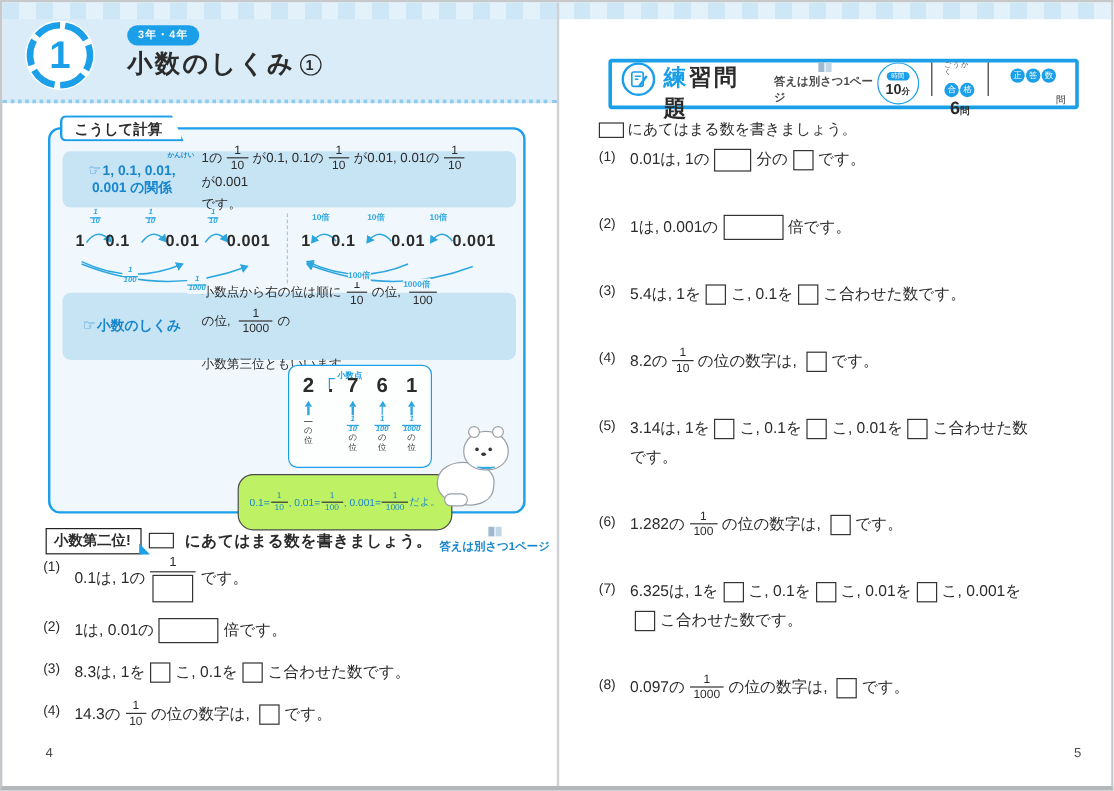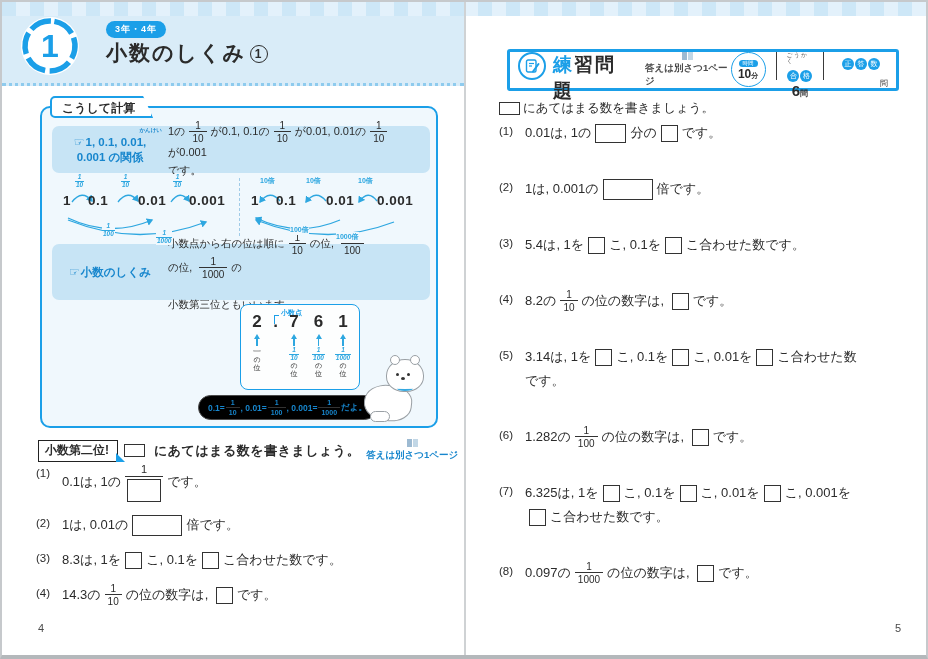--- a/index.html
+++ b/index.html
@@ -64,21 +64,21 @@
   .uarrow{width:0; height:0; border-left:3px solid transparent; border-right:3px solid transparent;
          border-bottom:5px solid var(--diag); margin-top:3px;}
   .astem{width:1.5px; height:7px; background:var(--diag);}
   .vlabel{display:flex; flex-direction:column; align-items:center; font-size:7px; line-height:1.15; margin-top:1px;}
   .vlabel .head{font-size:8px;}
   .dp-label{position:absolute; top:3px; left:40px; font-size:7px; color:var(--accent); font-weight:bold;}
   .dp-line{position:absolute; top:10px; left:33px; width:5px; height:9px;
          border-left:1px solid var(--accent); border-top:1px solid var(--accent);}
   
   .bubble{position:absolute; left:156px; top:287px; border:1.5px solid #4a4a4a; border-radius:13px;
-         background:#000000; padding:3px 9px; font-size:8.5px; color:#1786cd; font-weight:bold;
+         background:#bef264; padding:14px 9px; font-size:8.5px; color:#1786cd; font-weight:normal;
          display:flex; align-items:center; white-space:nowrap;}
   .bubble .frac{font-size:7px; margin:0 1px;}
   .bubble .fden{border-top-width:1px;}
   .btail{position:absolute; right:-9px; top:9px; width:0; height:0; border-top:4px solid transparent;
          border-bottom:4px solid transparent; border-left:9px solid #4a4a4a;}
   .btail2{position:absolute; right:-6px; top:10.5px; width:0; height:0; border-top:2.5px solid transparent;
          border-bottom:2.5px solid transparent; border-left:7px solid #fff;}
   .bear{position:absolute; right:2px; bottom:1px; width:72px; height:66px;}
   .b-body{position:absolute; left:2px; top:26px; width:48px; height:36px; background:#fff;
          border:1.5px solid #9aa0a5; border-radius:48% 42% 44% 46%; transform:rotate(6deg);}

